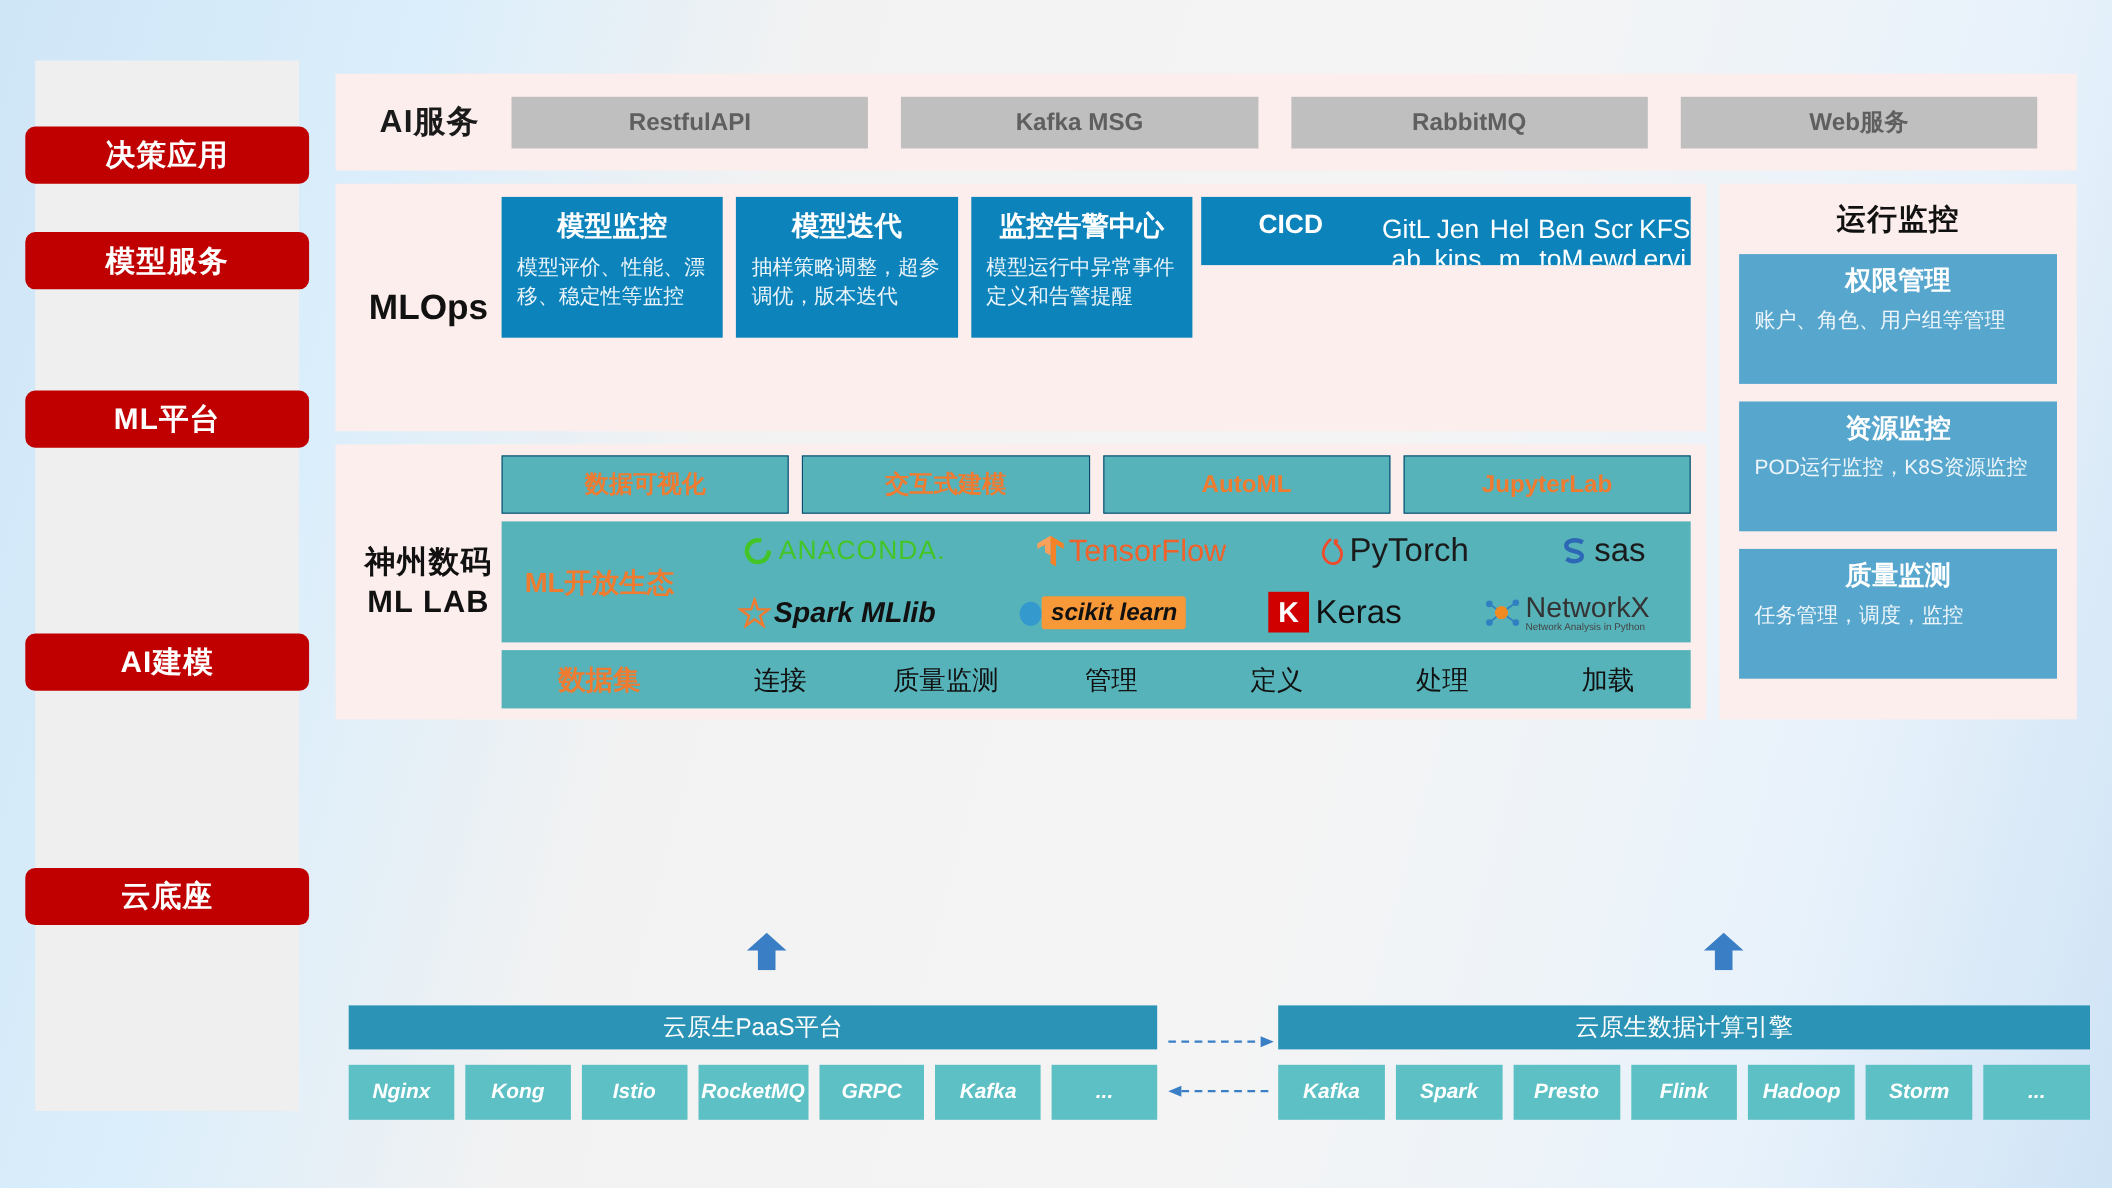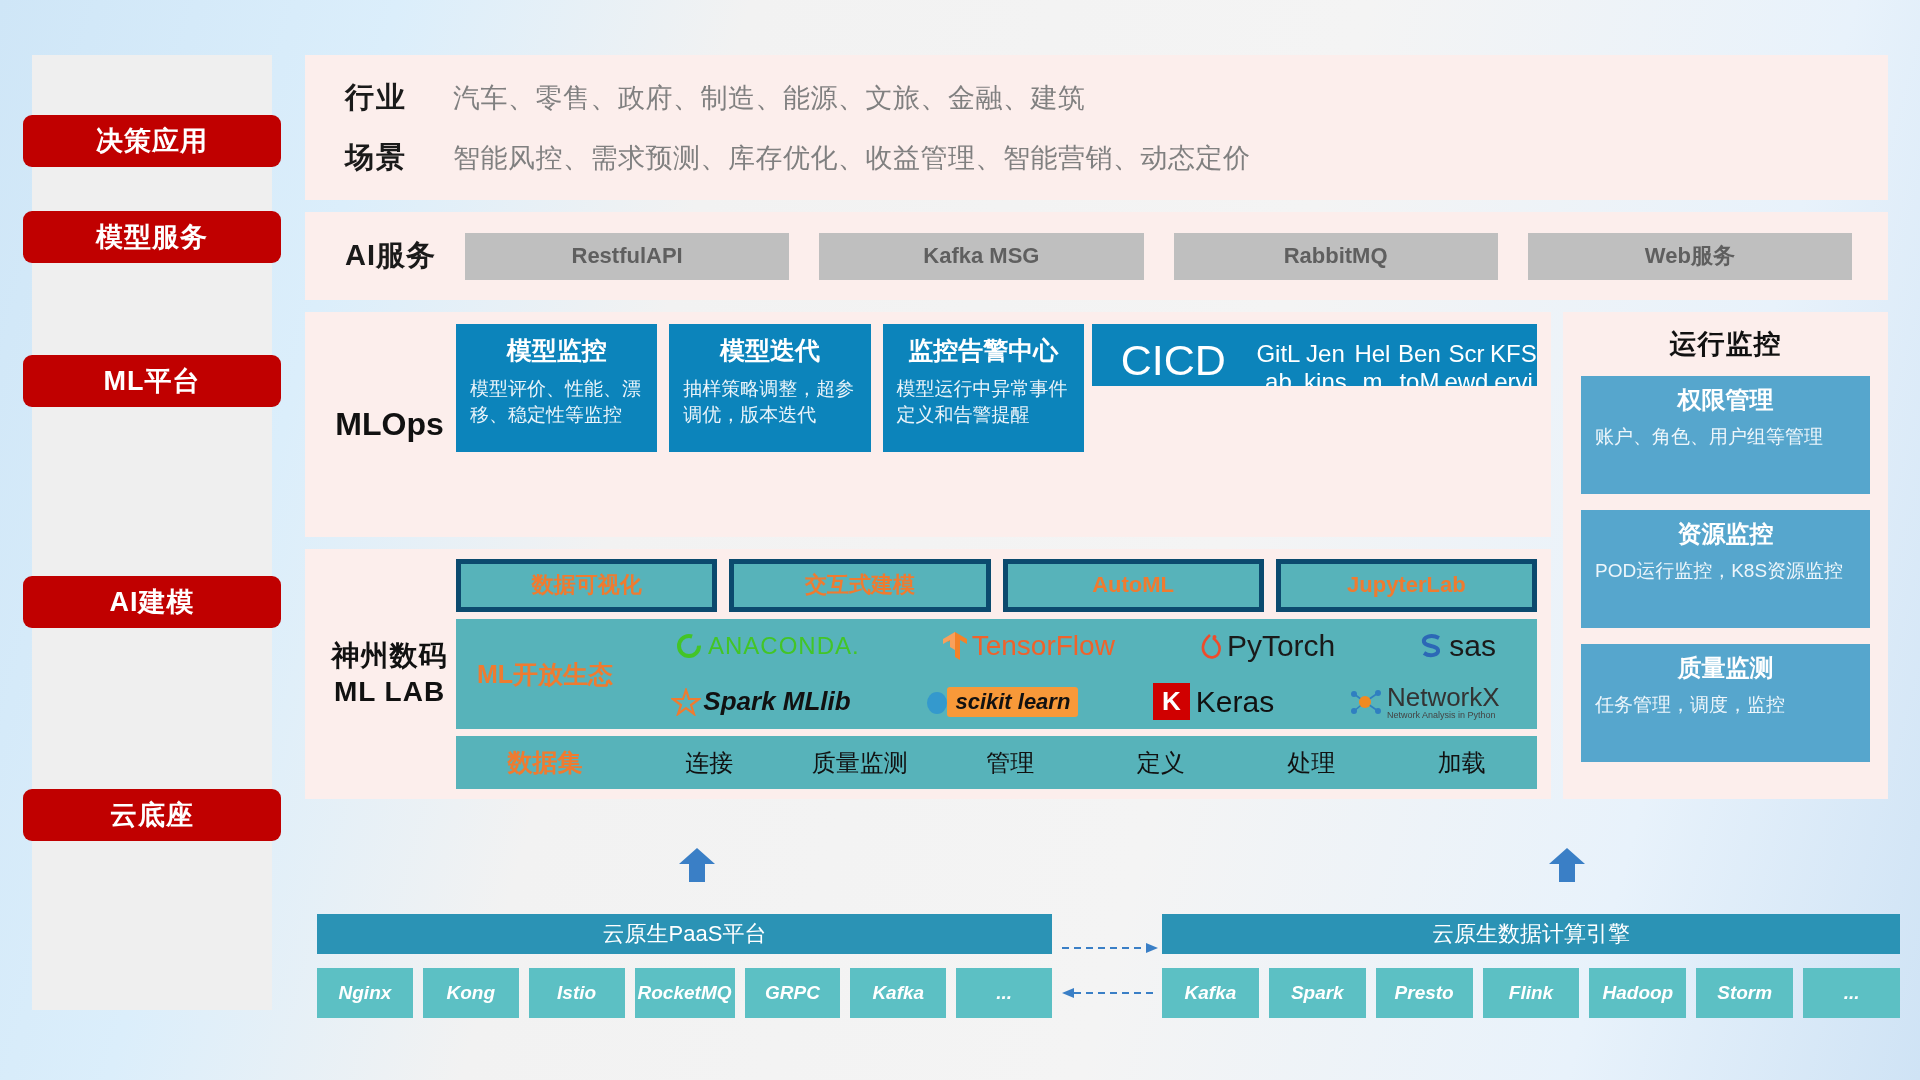--- a/index.html
+++ b/index.html
@@ -89,39 +89,39 @@
     font-size: 25px; font-weight: bold; text-align: center; margin-bottom: 9px;
   }
   .mlops-card-desc { font-size: 19px; line-height: 1.38; color: #eaf4fa; }
 
   .cicd-bar {
     height: 62px; background: #0c84bb;
     display: flex; align-items: flex-start; overflow: hidden;
   }
   .cicd-label {
     width: 163px; flex: none; text-align: center;
-    color: #fff; font-size: 43px; font-weight: normal; padding-top: 12px;
+    color: #fff; font-size: 24px; font-weight: bold; padding-top: 12px;
   }
   .cicd-items { flex: 1; display: flex; }
   .cicd-item {
     flex: 1; text-align: center; color: #fff; font-size: 24px;
     padding-top: 16px; line-height: 1.18; word-break: break-all;
   }
 
   
   #row-model { height: 250px; display: flex; padding: 10px 14px 10px 18px; }
   .model-key {
     width: 133px; flex: none;
     display: flex; flex-direction: column; align-items: center; justify-content: center;
     font-size: 28px; font-weight: bold; color: #111; line-height: 1.28; letter-spacing: 1px;
   }
   .model-right { flex: 1; display: flex; flex-direction: column; gap: 7px; }
   .tool-row { display: flex; gap: 12px; height: 56px; }
   .tool-chip {
-    flex: 1; background: #57b3ba; border: 5px solid #0c4a6e;
+    flex: 1; background: #57b3ba; border: 1px solid #0c4a6e;
     display: flex; align-items: center; justify-content: center;
     color: #ef7b30; font-size: 22px; font-weight: bold;
   }
   .eco-row { height: 118px; background: #57b3ba; display: flex; align-items: center; }
   .eco-label {
     width: 178px; flex: none; text-align: center;
     color: #ef7b30; font-size: 25px; font-weight: bold;
   }
   .eco-logos { flex: 1; display: flex; flex-direction: column; justify-content: center; height: 100%; }
   .eco-line { flex: 1; display: flex; align-items: center; justify-content: space-around; }
@@ -191,32 +191,20 @@
   <div class="rail-btn" style="top:521px">
       <span>AI建模</span>
     </div>
   <div class="rail-btn" style="top:734px">
       <span>云底座</span>
     </div>
 </div>
 
 <div id="main">
 
-  <div class="band" id="row-apps">
-    <div class="app-lines">
-      <div class="app-line">
-        <div class="app-key">行业</div>
-        <div class="app-val">汽车、零售、政府、制造、能源、文旅、金融、建筑</div>
-      </div>
-      <div class="app-line">
-        <div class="app-key">场景</div>
-        <div class="app-val">智能风控、需求预测、库存优化、收益管理、智能营销、动态定价</div>
-      </div>
-    </div>
-  </div>
 
   <div class="gap"></div>
 
   <div class="band" id="row-ai">
     <div class="ai-key">AI服务</div>
     <div class="ai-items">
       <div class="ai-chip">RestfulAPI</div>
       <div class="ai-chip">Kafka MSG</div>
       <div class="ai-chip">RabbitMQ</div>
       <div class="ai-chip">Web服务</div>

